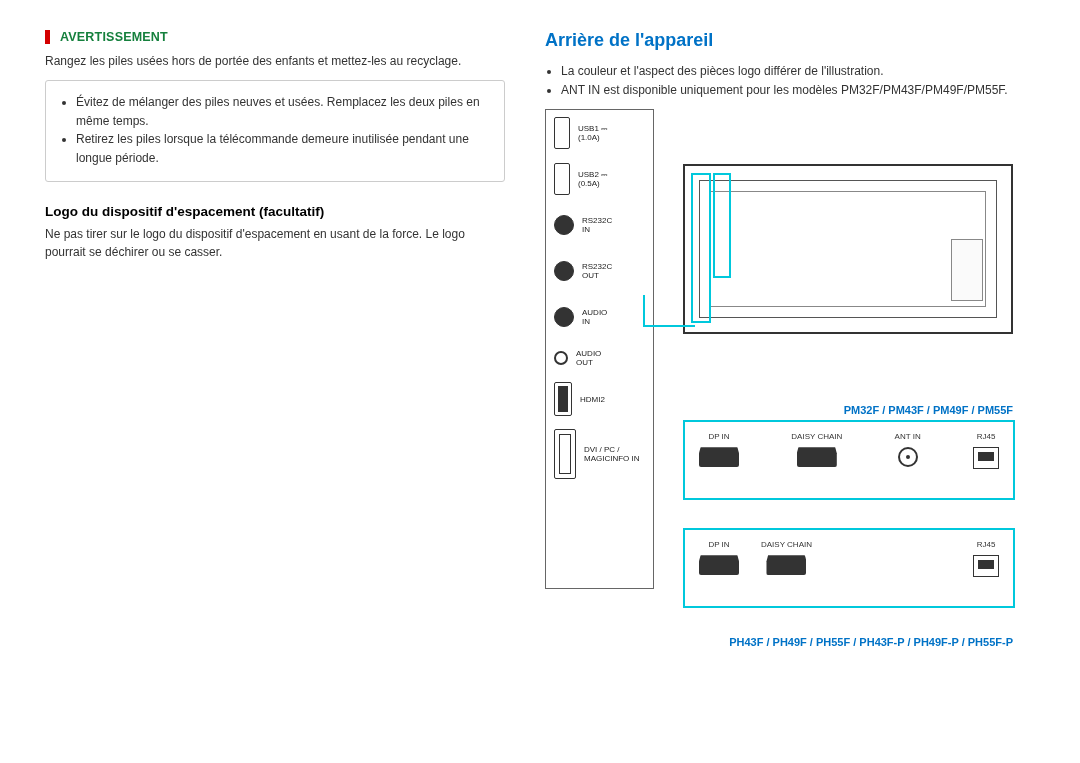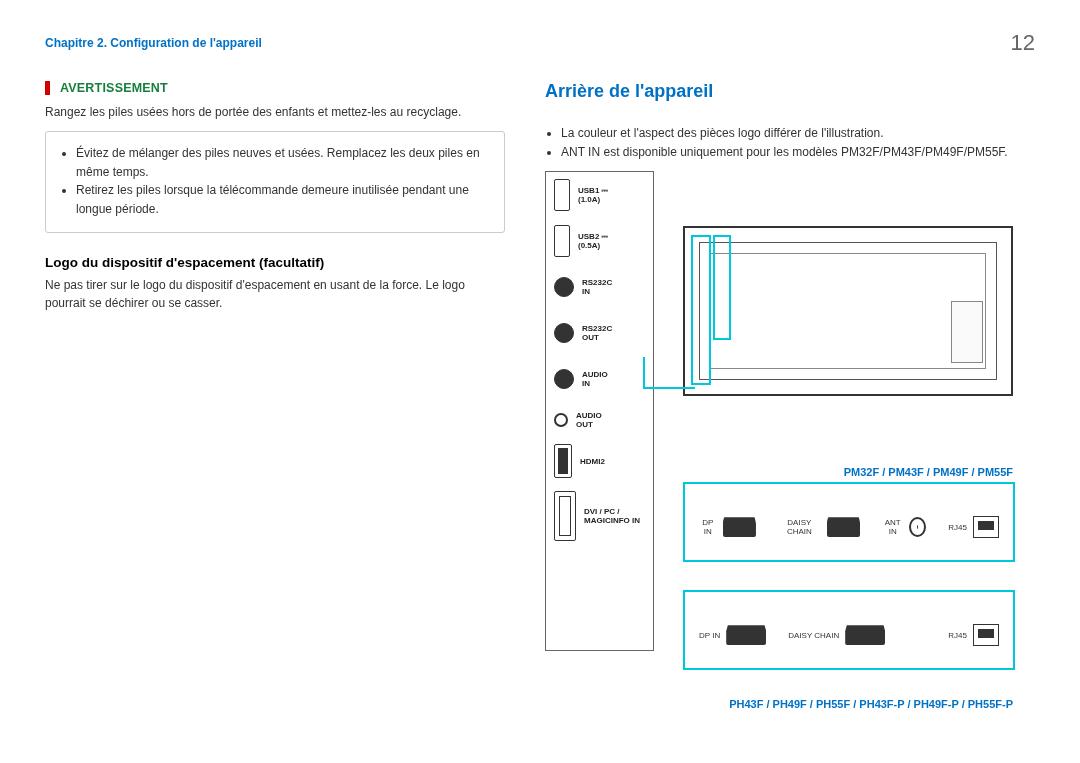--- a/index.html
+++ b/index.html
@@ -71,21 +71,21 @@
     font-size: 13.5px;
     font-weight: 700;
     margin-top: 22px;
     margin-bottom: 6px;
     color: #000;
   }
   .section-heading {
     color: #0072C6;
     font-size: 18px;
     font-weight: 600;
-    margin-bottom: 22px;
+    margin-bottom: 11px;
   }
 
   
   .diagram-area {
     position: relative;
     width: 480px;
     height: 520px;
     margin-top: 4px;
   }
   .port-panel {
@@ -96,21 +96,20 @@
     height: 480px;
     border: 1.5px solid #666;
     background: #fff;
   }
   .port-row {
     display: flex;
     align-items: center;
     height: 46px;
     padding: 0 8px;
     gap: 8px;
-    font-weight: bold;
   }
   .port-shape {
     width: 20px;
     height: 30px;
     border: 1.5px solid #333;
     display: inline-block;
     background: #fff;
     flex-shrink: 0;
   }
   .port-shape.usb { width: 16px; height: 32px; border-radius: 2px; }
@@ -205,21 +204,21 @@
     position:relative;
     padding: 10px 14px 0 14px;
     display:flex;
     gap: 22px;
   }
   .io-col {
     text-align:center;
     font-size: 8px;
     color:#333;
     display:flex;
-    flex-direction:row;
+    flex-direction:column;
     align-items:center;
     gap:6px;
   }
   .dp-shape {
     width: 40px; height: 20px;
     background:#333;
     clip-path: polygon(4% 0, 96% 0, 100% 30%, 100% 100%, 0 100%, 0 30%);
     border-radius: 2px;
   }
   .rj45-shape {
@@ -252,24 +251,20 @@
     font-size: 11px;
     font-weight: 600;
     margin-top: 6px;
     margin-right: 2px;
   }
 </style>
 </head>
 <body>
 
 <div class="page">
-  <div class="page-header">
-    <div class="chapter-title">Chapitre 2. Configuration de l'appareil</div>
-    <div class="page-number">12</div>
-  </div>
 
   <div class="columns">
 
     <div class="left-col">
       <div class="warning-block">
         <div class="warning-title">AVERTISSEMENT</div>
       </div>
       <div class="body-text">Rangez les piles usées hors de portée des enfants et mettez-les au recyclage.</div>
 
       <div class="bullet-box">

